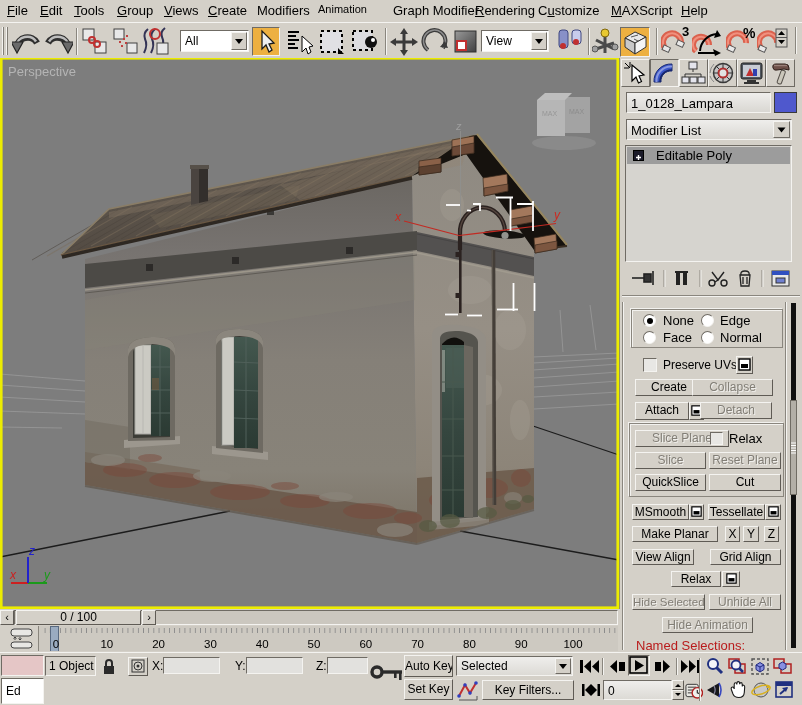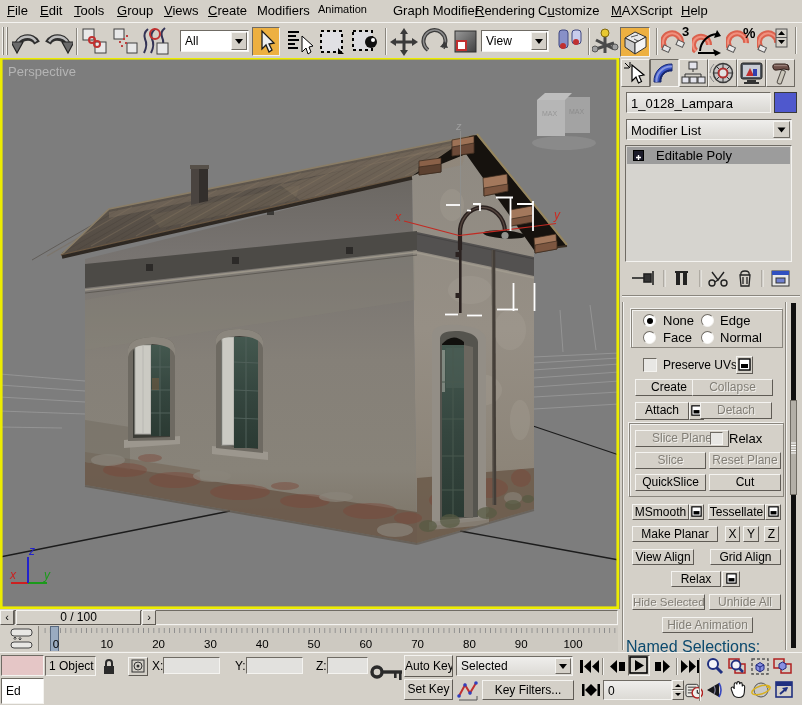--- a/index.html
+++ b/index.html
@@ -618,21 +618,21 @@
 <div class="b" style="left:12px;top:491px;width:62px;height:16px">View Align</div>
 <div class="b" style="left:90px;top:491px;width:71px;height:16px">Grid Align</div>
 <div class="b" style="left:51px;top:513px;width:50px;height:16px">Relax</div>
 <div class="b" style="left:102px;top:513px;width:18px;height:16px"><svg width="11" height="11" viewBox="0 0 13 13" style="margin-top:1px">
           <rect x="1" y="1" width="11" height="11" fill="#fff" stroke="#000" stroke-width="1.4"></rect>
           <rect x="3" y="6" width="7" height="4" fill="#000"></rect>
         </svg></div>
 <div class="b dis" style="left:12px;top:536px;width:73px;height:16px;font-size:11.5px">Hide Selected</div>
 <div class="b dis" style="left:89px;top:536px;width:72px;height:16px">Unhide All</div>
 <div class="b dis" style="left:42px;top:559px;width:91px;height:16px">Hide Animation</div>
-<span class="a" style="left:6px;top:580px;font-size:16px;color:#0c4a6e">Named Selections:</span>
+<span class="a" style="left:16px;top:580px;font-size:13px;color:#b91c1c">Named Selections:</span>
 <div class="a" style="left:171px;top:245px;width:5px;height:345px;background:#101010"></div>
 <div class="a" style="left:170px;top:342px;width:7px;height:95px;background:#b3afa7;border:1px solid #706c64">
 <svg width="5" height="93" viewBox="0 0 5 93">
           <g stroke="#fff">
             <line x1="0" y1="42" x2="5" y2="42"></line>
             <line x1="0" y1="44.5" x2="5" y2="44.5"></line>
             <line x1="0" y1="47" x2="5" y2="47"></line>
             <line x1="0" y1="49.5" x2="5" y2="49.5"></line>
             <line x1="0" y1="52" x2="5" y2="52"></line>
           </g>

